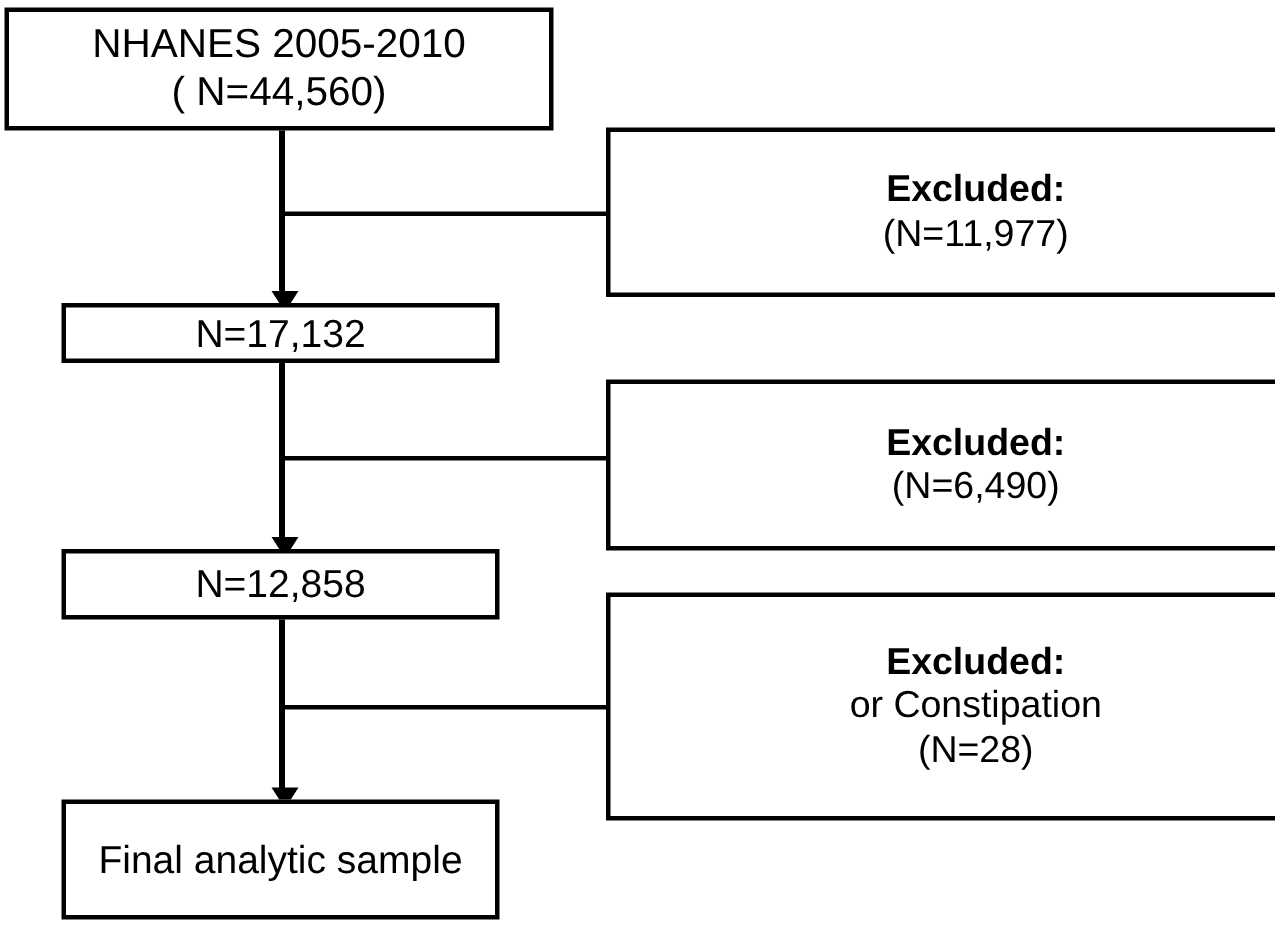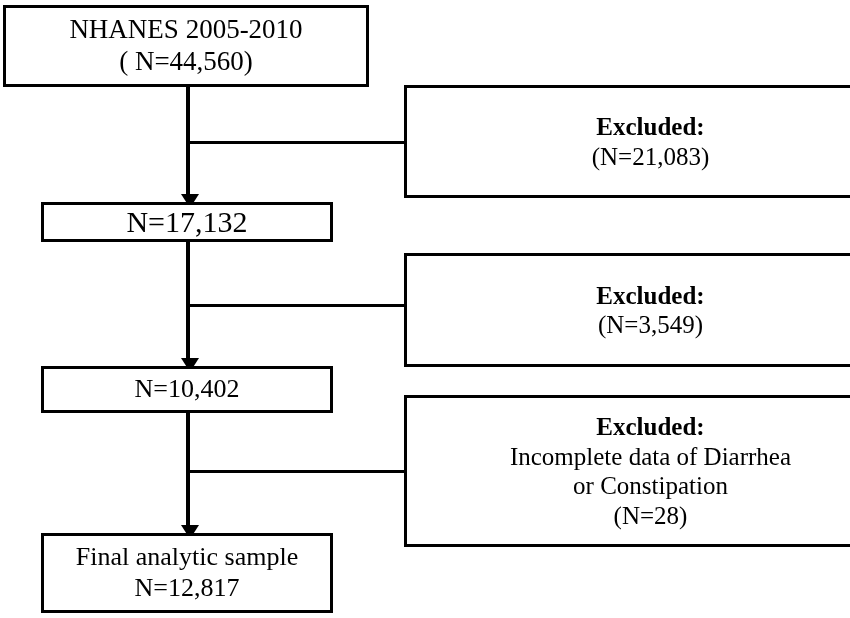--- a/index.html
+++ b/index.html
@@ -6,21 +6,21 @@
     margin: 0;
     padding: 0;
     background: #ffffff;
   }
   #canvas {
     position: relative;
     width: 850px;
     height: 618px;
     background: #ffffff;
     overflow: hidden;
-    font-family: Liberation Serif, serif;
+    font-family: Liberation Sans, sans-serif;
     color: #000000;
   }
   .node-box {
     position: absolute;
     box-sizing: border-box;
     border: 3px solid #000000;
     background: #ffffff;
     display: flex;
     flex-direction: column;
     align-items: center;
@@ -38,21 +38,21 @@
     top: 5px;
     width: 366px;
     height: 82px;
     font-size: 27px;
   }
   #box-adults {
     left: 41px;
     top: 202px;
     width: 292px;
     height: 40px;
-    font-size: 30px;
+    font-size: 26px;
   }
   #box-lc9 {
     left: 41px;
     top: 366px;
     width: 292px;
     height: 47px;
     font-size: 26px;
   }
   #box-final {
     left: 41px;
@@ -144,43 +144,41 @@
   <div class="node-box" id="box-adults">
     <span class="node-line">N=17,132</span>
   </div>
 
   <div class="v-line" id="vline-2"></div>
   <div class="arrow-down" id="arrow-2"></div>
   <div class="h-line" id="hline-2"></div>
   <div class="arrow-right" id="harrow-2"></div>
 
   <div class="node-box" id="box-lc9">
-    <span class="node-line">N=10,402</span>
+    <span class="node-line">N=12,858</span>
   </div>
 
   <div class="v-line" id="vline-3"></div>
   <div class="arrow-down" id="arrow-3"></div>
   <div class="h-line" id="hline-3"></div>
   <div class="arrow-right" id="harrow-3"></div>
 
   <div class="node-box" id="box-final">
     <span class="node-line">Final analytic sample</span>
-    <span class="node-line">N=12,817</span>
   </div>
 
   <div class="node-box excluded-box" id="box-excl-1">
     <span class="node-line excluded-title">Excluded:</span>
-    <span class="node-line">(N=21,083)</span>
+    <span class="node-line">(N=11,977)</span>
   </div>
 
   <div class="node-box excluded-box" id="box-excl-2">
     <span class="node-line excluded-title">Excluded:</span>
-    <span class="node-line">(N=3,549)</span>
+    <span class="node-line">(N=6,490)</span>
   </div>
 
   <div class="node-box excluded-box" id="box-excl-3">
     <span class="node-line excluded-title">Excluded:</span>
-    <span class="node-line">Incomplete data of Diarrhea</span>
     <span class="node-line">or Constipation</span>
     <span class="node-line">(N=28)</span>
   </div>
 
 </div>
 
 </body></html>

